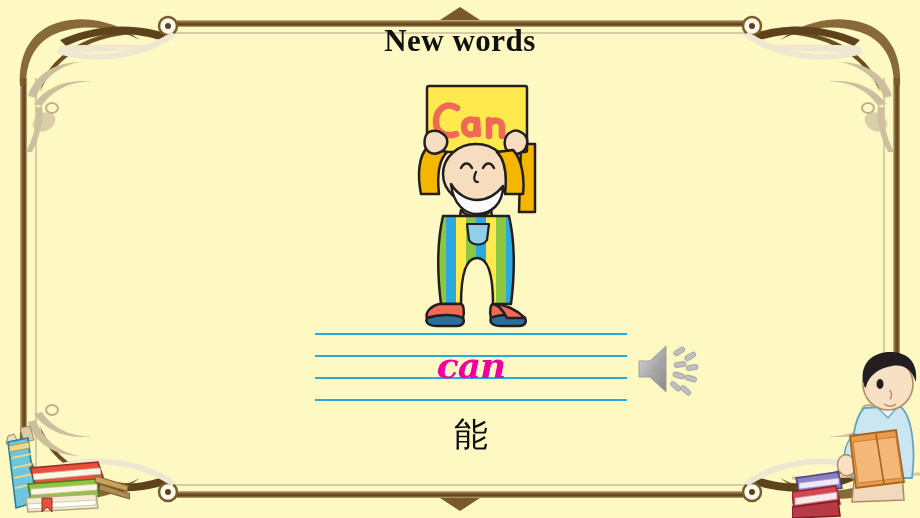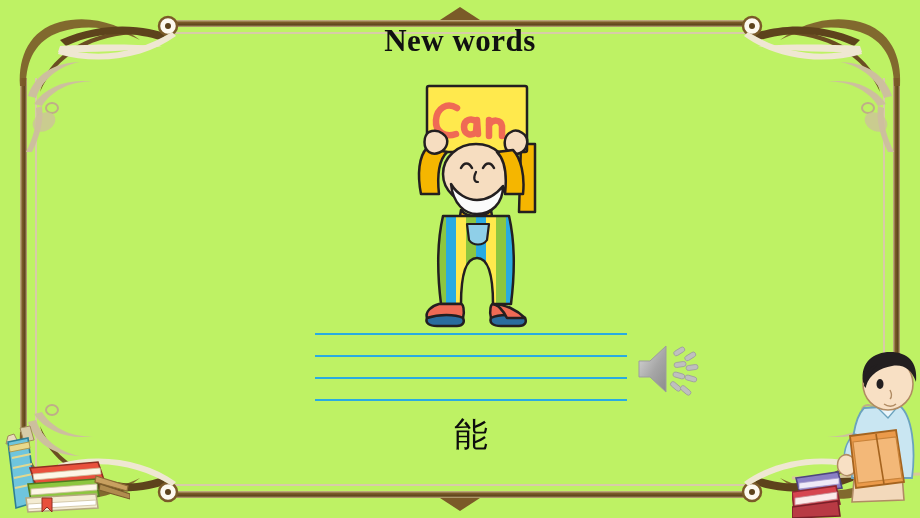--- a/index.html
+++ b/index.html
@@ -4,21 +4,21 @@
 <style>
   html, body {
     margin: 0;
     padding: 0;
     background: #ffffff;
   }
   #slide {
     position: relative;
     width: 920px;
     height: 518px;
-    background: #bef264;
+    background: #fef9c3;
     overflow: hidden;
     font-family: "Liberation Sans", sans-serif;
   }
 
   
   .frame-svg {
     position: absolute;
     left: 0; top: 0;
     width: 920px; height: 518px;
     pointer-events: none;
@@ -275,20 +275,21 @@
       <path d="M82 236 C80 241 84 244 92 244 L110 244 C116 244 118 240 116 236 C104 232 90 232 82 236 Z" fill="#2a6d9e" stroke="#231f20" stroke-width="2.5" stroke-linejoin="round"></path>
       <path d="M84 222 C96 222 108 228 116 236 L98 236 C94 228 88 222 84 222 Z" fill="#ef6a55" stroke="#231f20" stroke-width="2.5" stroke-linejoin="round"></path>
     </svg>
   </div>
 
   <div id="writing-lines">
     <div class="rule-line l1"></div>
     <div class="rule-line l2"></div>
     <div class="rule-line l3"></div>
     <div class="rule-line l4"></div>
+    <div id="word-can">can</div>
   </div>
 
   <div id="speaker">
     <svg width="64" height="58" viewBox="0 0 64 58" xmlns="http://www.w3.org/2000/svg">
       <defs>
         <linearGradient id="spkGrad" x1="0" y1="0" x2="1" y2="1">
           <stop offset="0%" stop-color="#d9d9d9"></stop>
           <stop offset="55%" stop-color="#a6a6a6"></stop>
           <stop offset="100%" stop-color="#8c8c8c"></stop>
         </linearGradient>

